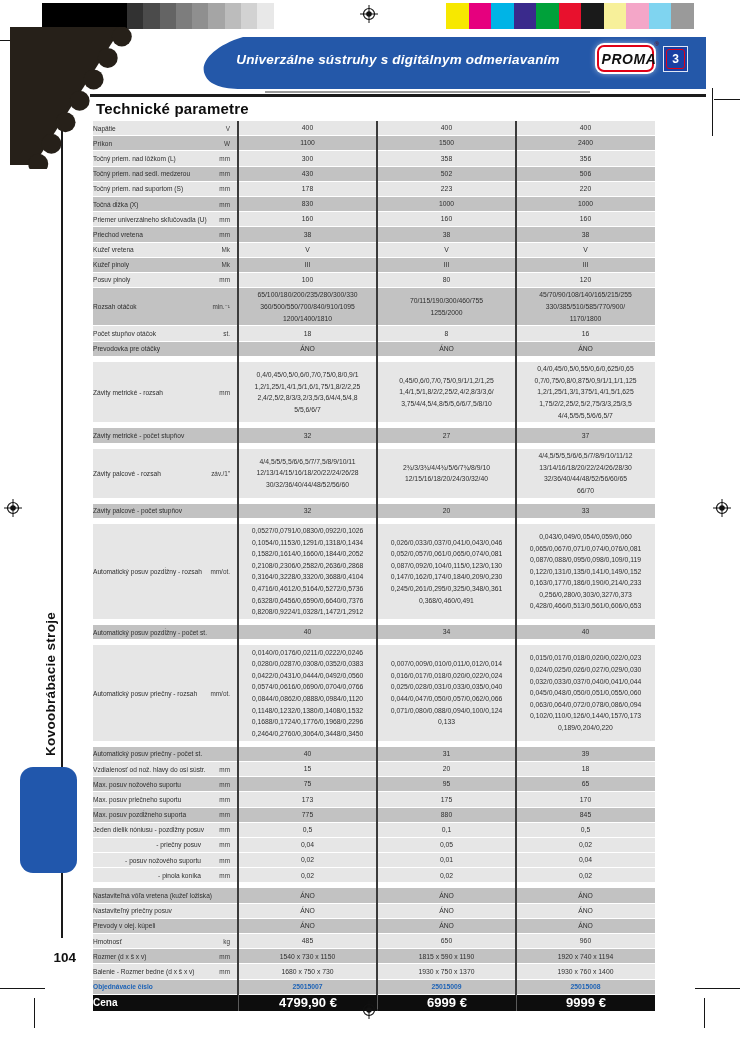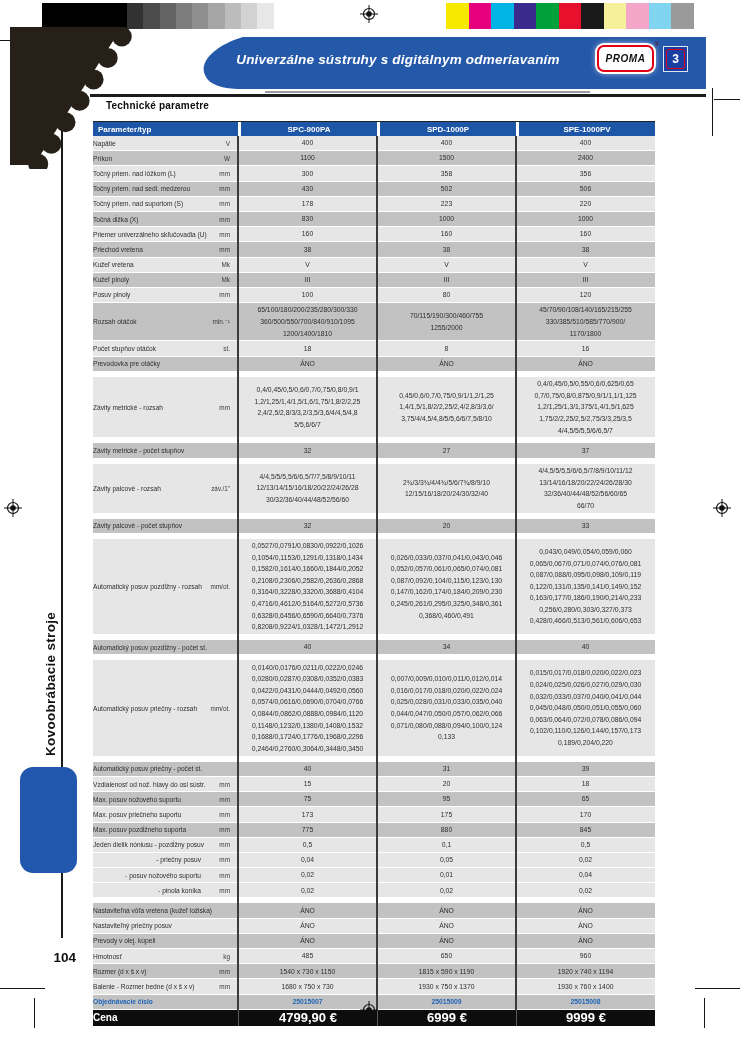--- a/index.html
+++ b/index.html
@@ -16,39 +16,39 @@
   
   .gear{position:absolute;left:6px;top:27px;z-index:3;}
 
   
   .banner-shape{position:absolute;left:185px;top:36px;z-index:2;}
   .banner-title{position:absolute;left:200px;top:52px;width:396px;text-align:center;
     font-size:13.5px;font-weight:bold;font-style:italic;color:#fff;z-index:3;letter-spacing:.2px;}
   .proma-logo{position:absolute;left:597px;top:45px;width:57px;height:27px;background:#fff;
     border:2.5px solid #e00016;border-radius:7px;display:flex;align-items:center;justify-content:center;
     box-shadow:0 0 0 2px #fff,0 0 7px rgba(255,255,255,.95);z-index:3;box-sizing:border-box;}
-  .proma-logo .brand{font-weight:bold;font-style:italic;font-size:10px;color:#101010;letter-spacing:.6px;}
+  .proma-logo .brand{font-weight:bold;font-style:italic;font-size:14px;color:#101010;letter-spacing:.6px;padding-left:7px;}
   .proma-logo .r-mark{position:absolute;top:-6px;right:-7px;font-size:6px;color:#6b0b0b;}
   .warranty-badge{position:absolute;left:663px;top:46px;width:25px;height:26px;background:#1a3fa3;
     border:1px solid #dfe6f5;box-sizing:border-box;display:flex;align-items:center;justify-content:center;z-index:3;}
   .warranty-badge .inner{width:17px;height:18px;border:1.5px solid #e00016;border-radius:3px;
     display:flex;align-items:center;justify-content:center;color:#fff;font-weight:bold;font-size:12px;}
   .rule-gray{position:absolute;left:265px;top:91px;width:325px;height:1.5px;background:#9b9b9b;z-index:1;}
   .rule-black{position:absolute;left:90px;top:94px;width:616px;height:3px;background:#1c1c1c;z-index:1;}
 
   
   .side-line{position:absolute;left:61px;top:100px;width:1.5px;height:838px;background:#1a1a1a;z-index:1;}
   .side-tab{position:absolute;left:20px;top:767px;width:57px;height:106px;background:#2157ac;border-radius:13px;z-index:2;}
   .side-text{position:absolute;top:756px;left:43px;transform:rotate(-90deg);transform-origin:0 0;
     font-weight:bold;font-size:13.5px;color:#111;white-space:nowrap;letter-spacing:.3px;z-index:3;}
   .page-num{position:absolute;left:36px;top:950px;width:40px;text-align:right;
     font-weight:bold;font-size:13.5px;color:#111;z-index:2;}
 
   
-  .tech-heading{position:absolute;left:106px;top:100px;font-size:10px;font-weight:bold;color:#0d0d0d;letter-spacing:.2px;}
+  .tech-heading{position:absolute;left:96px;top:100px;font-size:15px;font-weight:bold;color:#0d0d0d;letter-spacing:.2px;}
   .spec-table{position:absolute;left:93px;top:121px;width:562px;z-index:2;}
   .hdr{display:grid;grid-template-columns:145px 139px 139px 139px;height:15px;border-top:1.2px solid #222;box-sizing:border-box;}
   .hdr .hcell{background:#1d55a7;color:#fff;font-size:8px;font-weight:bold;display:flex;align-items:center;
     justify-content:center;box-sizing:border-box;}
   .hdr .hcell.first{justify-content:flex-start;padding-left:5px;}
   .hdr .hcell + .hcell{border-left:3px solid #fff;}
   .tbody{position:relative;}
   .row{display:grid;grid-template-columns:112px 33px 139px 139px 139px;border-bottom:1px solid #fff;box-sizing:border-box;}
   .row.light{background:#e6e6e6;}
   .row.dark{background:#c2c2c2;}
@@ -169,26 +169,20 @@
 <div class="rule-gray"></div>
 <div class="rule-black"></div>
 
 <div class="side-line"></div>
 <div class="side-tab"></div>
 <div class="side-text">Kovoobrábacie stroje</div>
 <div class="page-num">104</div>
 
 <div class="tech-heading">Technické parametre</div>
 <div class="spec-table">
-  <div class="hdr">
-    <div class="hcell first">Parameter/typ</div>
-    <div class="hcell">SPC-900PA</div>
-    <div class="hcell">SPD-1000P</div>
-    <div class="hcell">SPE-1000PV</div>
-  </div>
   <div class="tbody" id="tbody">
       <div class="row light" style="height: 15.2px;">
         <div class="cell lbl">Napätie</div>
         <div class="cell unit">V</div>
         <div class="cell val">400</div>
         <div class="cell val">400</div>
         <div class="cell val">400</div>
       </div>
       <div class="row dark" style="height: 15.2px;">
         <div class="cell lbl">Príkon</div>

